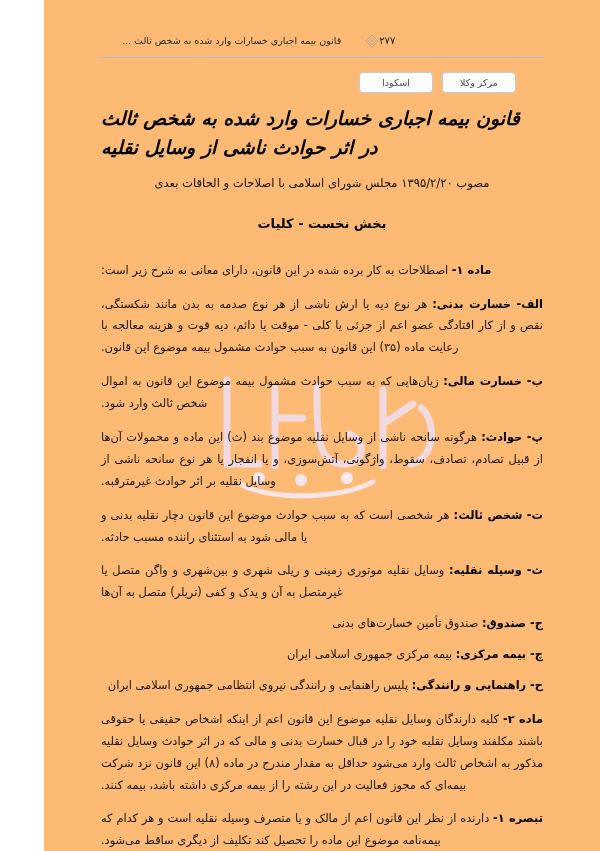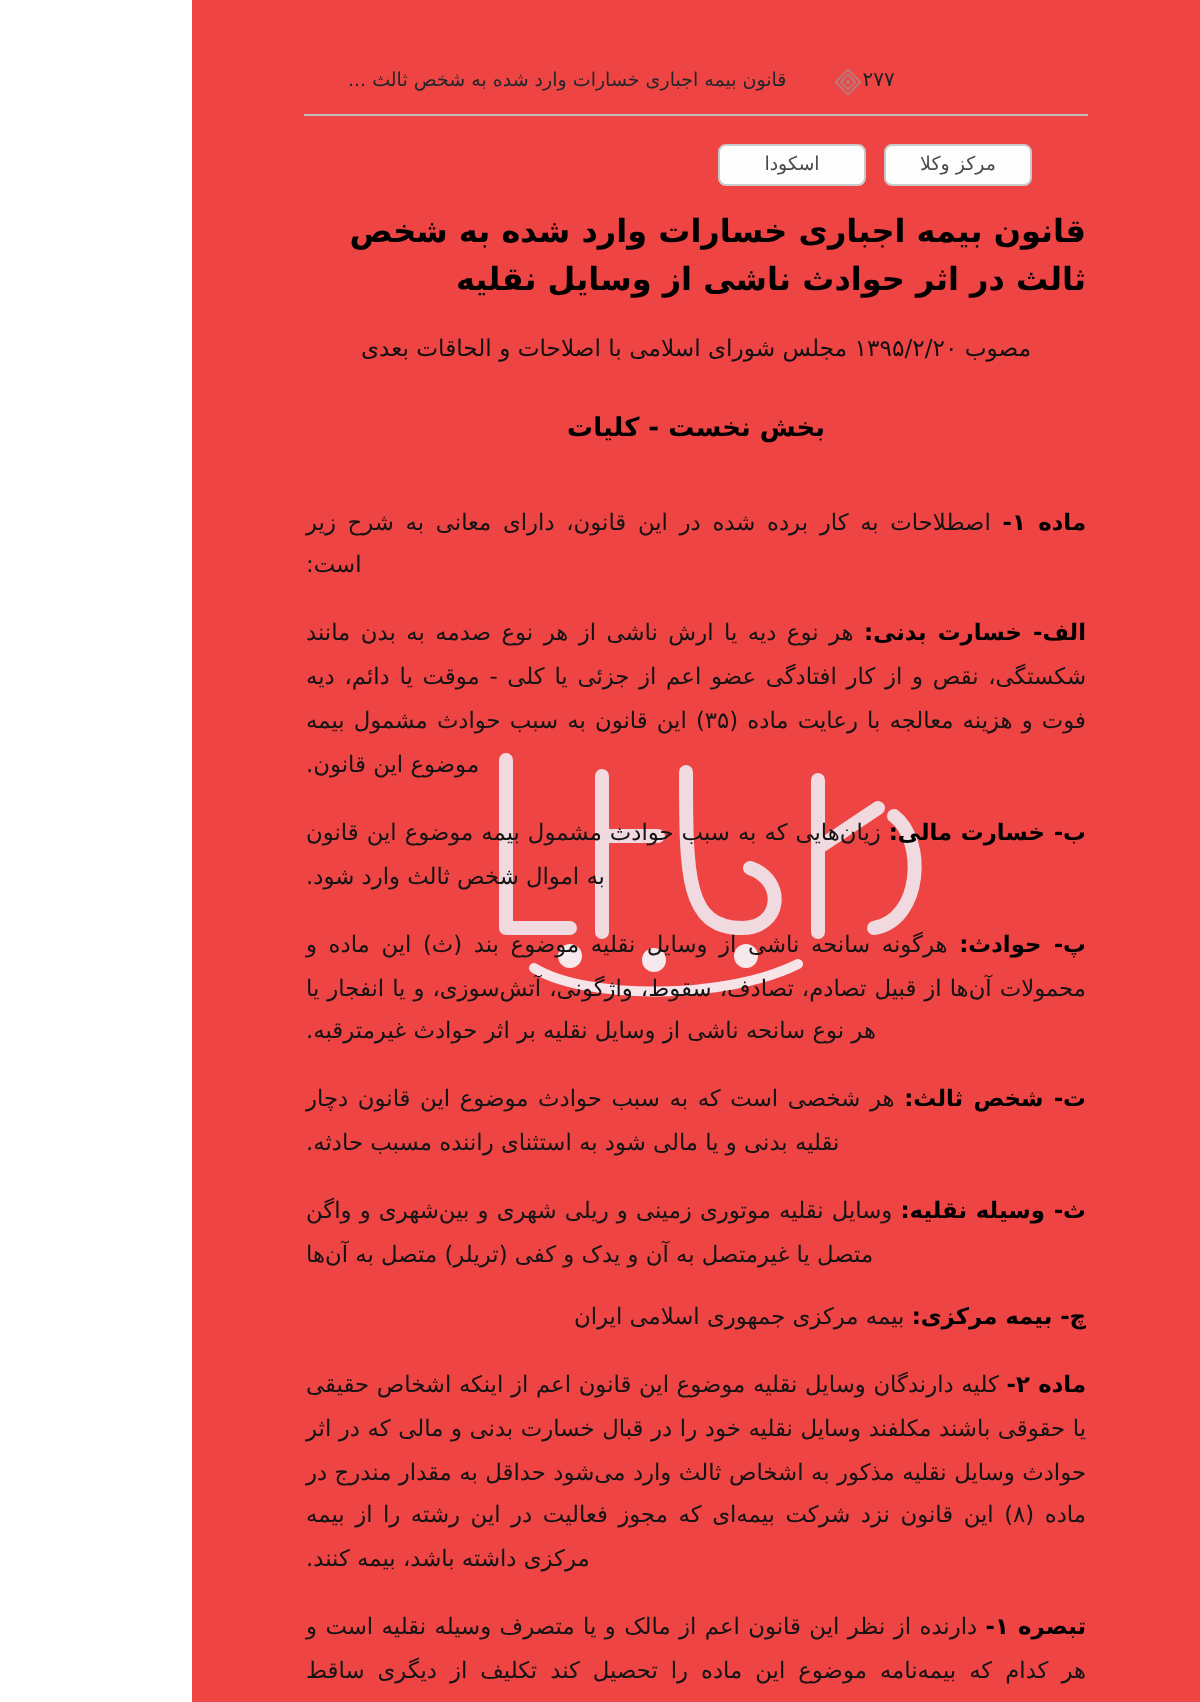--- a/index.html
+++ b/index.html
@@ -13,25 +13,25 @@
     height: 851px;
     position: relative;
     overflow: hidden;
     font-family: "DejaVu Sans", "Liberation Sans", sans-serif;
     color: #1a1a1a;
     direction: rtl;
   }
 
   .page {
     position: relative;
-    width: 504px;
+    width: 556px;
     height: 851px;
     box-sizing: border-box;
     padding: 0;
-    background: #ef4444;
+    background: #fdba74;
   }
 
   
   .running-header {
     position: absolute;
     top: 28px;
     right: 56px;
     left: 56px;
     height: 26px;
     display: flex;
@@ -102,27 +102,28 @@
 
   
   .content {
     position: absolute;
     top: 104px;
     right: 57px;
     left: 57px;
   }
 
   .doc-title {
-    font-size: 16px;
+    font-size: 19px;
     font-weight: bold;
     line-height: 1.52;
-    text-align: right;
+    text-align: left;
     color: #000;
     margin: 0 0 2px 0;
     letter-spacing: -.1px;
+    font-style: italic;
   }
   .doc-subtitle {
     font-size: 11.6px;
     font-weight: normal;
     text-align: center;
     color: #111;
     margin: 13px 0 0 0;
     line-height: 1.5;
   }
   .section-title {
@@ -223,22 +224,24 @@
     <p class="para"><b>الف-</b><b> خسارت بدنی:</b><span> هر نوع دیه یا ارش ناشی از هر نوع صدمه به بدن مانند شکستگی، نقص و از کار افتادگی عضو اعم از جزئی یا کلی - موقت یا دائم، دیه فوت و هزینه معالجه با رعایت ماده (۳۵) این قانون به سبب حوادث مشمول بیمه موضوع این قانون.</span></p>
 
     <p class="para"><b>ب-</b><b> خسارت مالی:</b><span> زیان‌هایی که به سبب حوادث مشمول بیمه موضوع این قانون به اموال شخص ثالث وارد شود.</span></p>
 
     <p class="para"><b>پ-</b><b> حوادث:</b><span> هرگونه سانحه ناشی از وسایل نقلیه موضوع بند (ث) این ماده و محمولات آن‌ها از قبیل تصادم، تصادف، سقوط، واژگونی، آتش‌سوزی، و یا انفجار یا هر نوع سانحه ناشی از وسایل نقلیه بر اثر حوادث غیرمترقبه.</span></p>
 
     <p class="para"><b>ت-</b><b> شخص ثالث:</b><span> هر شخصی است که به سبب حوادث موضوع این قانون دچار نقلیه بدنی و یا مالی شود به استثنای راننده مسبب حادثه.</span></p>
 
     <p class="para"><b>ث-</b><b> وسیله نقلیه:</b><span> وسایل نقلیه موتوری زمینی و ریلی شهری و بین‌شهری و واگن متصل یا غیرمتصل به آن و یدک و کفی (تریلر) متصل به آن‌ها</span></p>
 
+    <p class="para short"><b>ج-</b><b> صندوق:</b><span> صندوق تأمین خسارت‌های بدنی</span></p>
 
     <p class="para short"><b>چ-</b><b> بیمه مرکزی:</b><span> بیمه مرکزی جمهوری اسلامی ایران</span></p>
 
+    <p class="para short"><b>ح-</b><b> راهنمایی و رانندگی:</b><span> پلیس راهنمایی و رانندگی نیروی انتظامی جمهوری اسلامی ایران</span></p>
 
     <p class="para"><b>ماده ۲-</b><span> کلیه دارندگان وسایل نقلیه موضوع این قانون اعم از اینکه اشخاص حقیقی یا حقوقی باشند مکلفند وسایل نقلیه خود را در قبال خسارت بدنی و مالی که در اثر حوادث وسایل نقلیه مذکور به اشخاص ثالث وارد می‌شود حداقل به مقدار مندرج در ماده (۸) این قانون نزد شرکت بیمه‌ای که مجوز فعالیت در این رشته را از بیمه مرکزی داشته باشد، بیمه کنند.</span></p>
 
     <p class="para"><b>تبصره ۱-</b><span> دارنده از نظر این قانون اعم از مالک و یا متصرف وسیله نقلیه است و هر کدام که بیمه‌نامه موضوع این ماده را تحصیل کند تکلیف از دیگری ساقط می‌شود.</span></p>
 
   </div>
 </div>
 
 </body></html>

